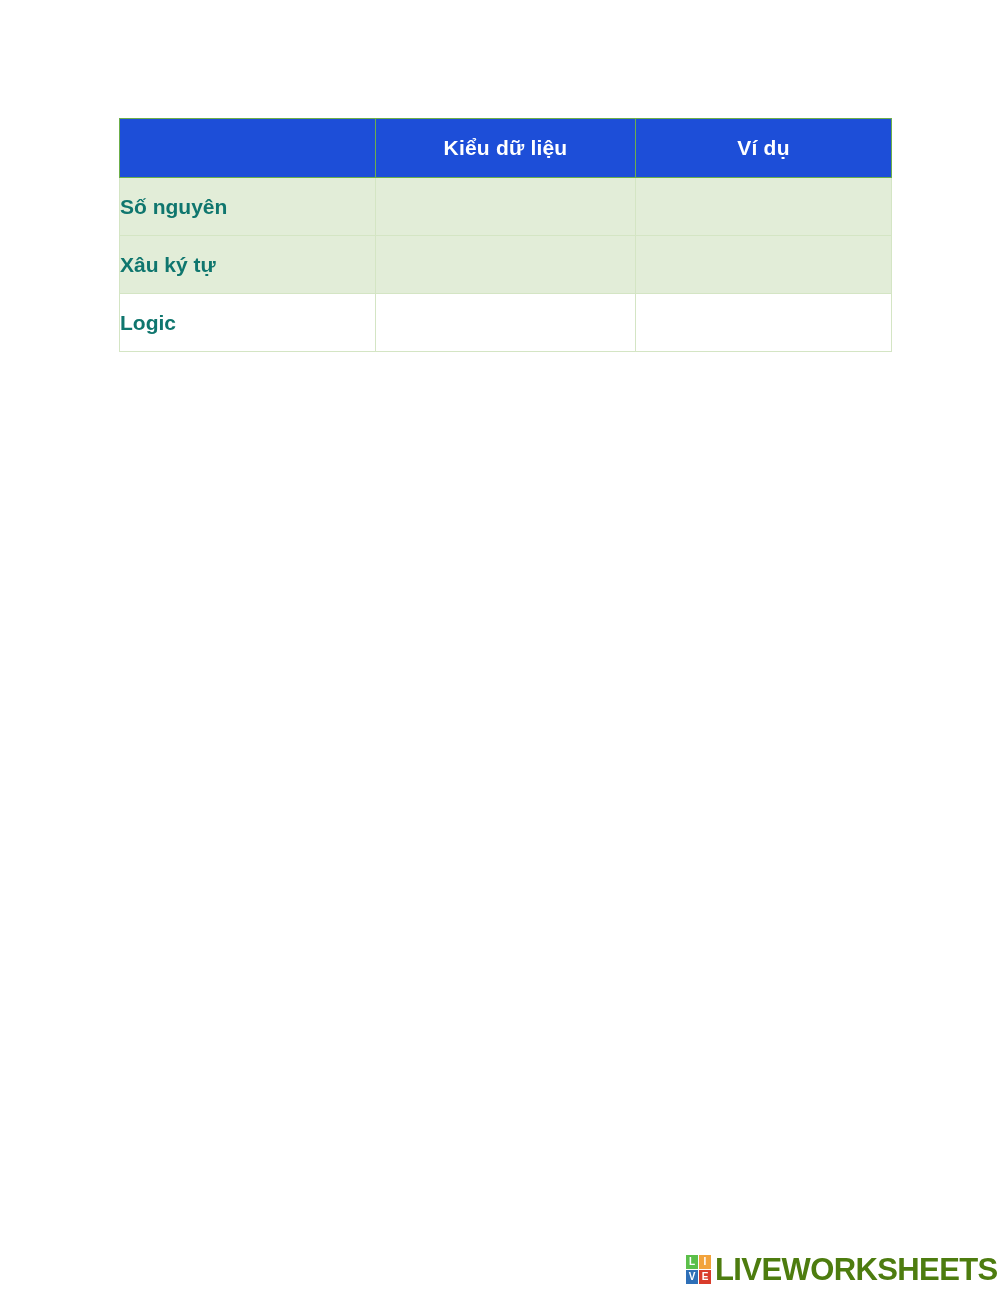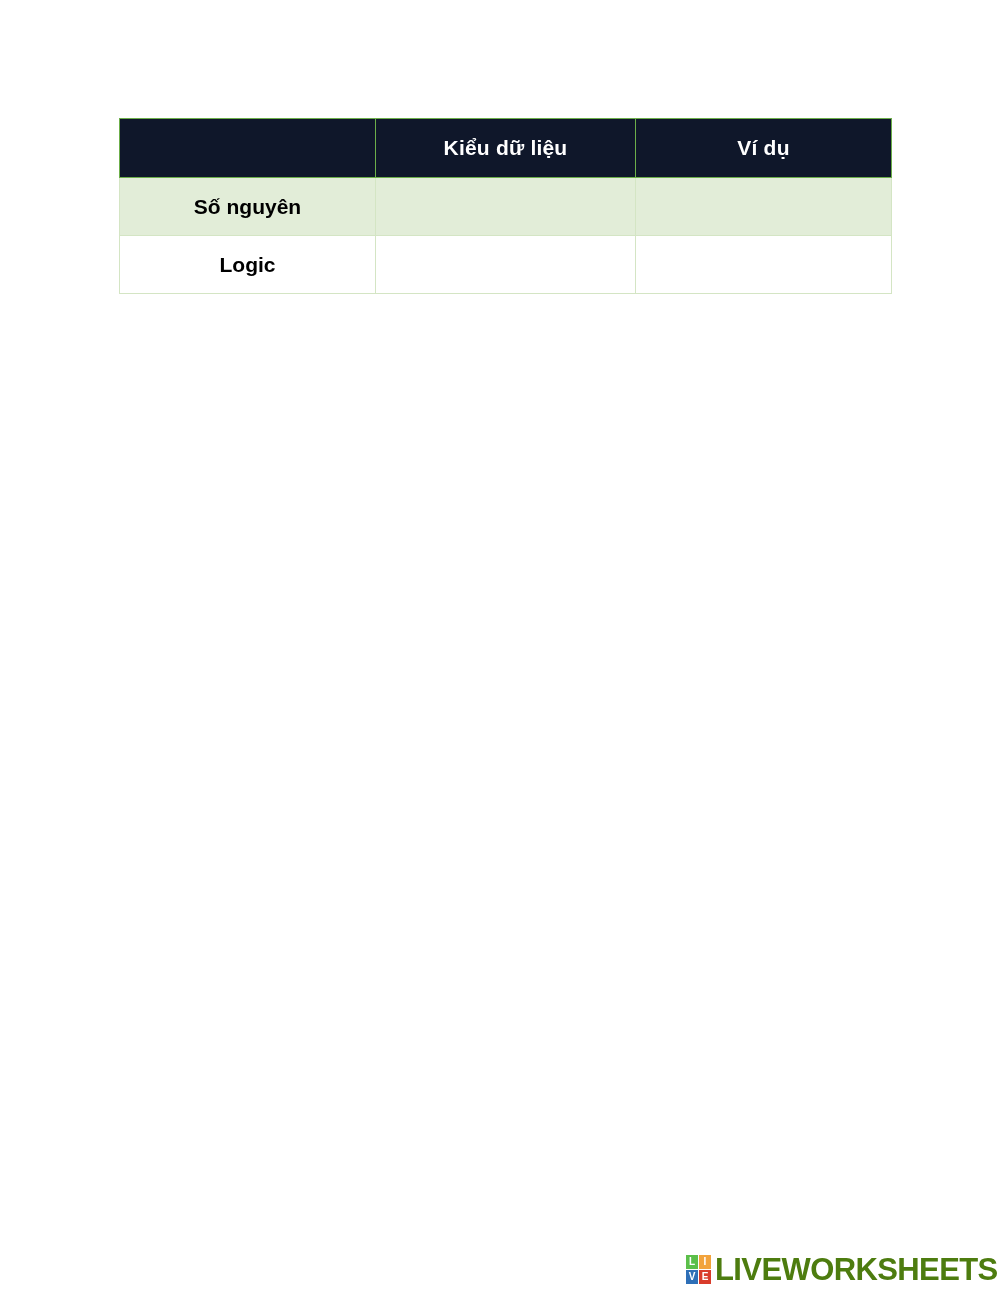--- a/index.html
+++ b/index.html
@@ -39,21 +39,21 @@
     vertical-align: middle;
   }
 
   .col-label  { width: 256px; }
   .col-mid    { width: 260px; }
   .col-right  { width: 256px; }
 
   
   .hdr-row th {
     height: 58px;
-    background: #0f172a;
+    background: #1d4ed8;
     border: 1px solid #6CAE4A;
     color: #ffffff;
     font-size: 21px;
     font-weight: bold;
     text-align: center;
     letter-spacing: 0.2px;
   }
   .hdr-blank {
     background: #6CAE4A;
   }
@@ -65,22 +65,22 @@
   .row-shaded td {
     background: #E2EDD8;
     border-color: #d4e5c4;
   }
   .row-plain td {
     background: #ffffff;
     border-color: #d4e5c4;
   }
 
   .cell-label {
-    text-align: center;
-    color: #000000;
+    text-align: left;
+    color: #0f766e;
     font-size: 21px;
     font-weight: bold;
   }
 
   .answer-cell {
     
   }
 
   
   .lw-logo {
@@ -143,20 +143,25 @@
     </thead>
 
     <tbody>
       <tr class="body-row row-shaded">
         <td class="cell-label">Số nguyên</td>
         <td class="answer-cell"></td>
         <td class="answer-cell"></td>
       </tr>
 
 
+      <tr class="body-row row-shaded">
+        <td class="cell-label">Xâu ký tự</td>
+        <td class="answer-cell"></td>
+        <td class="answer-cell"></td>
+      </tr>
 
       <tr class="body-row row-plain">
         <td class="cell-label">Logic</td>
         <td class="answer-cell"></td>
         <td class="answer-cell"></td>
       </tr>
     </tbody>
   </table>
 
   <div class="lw-logo">

